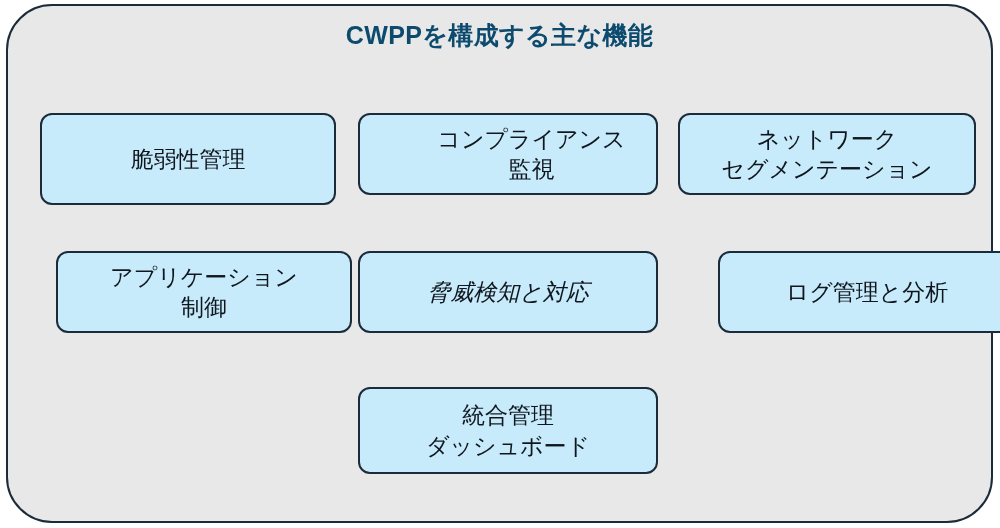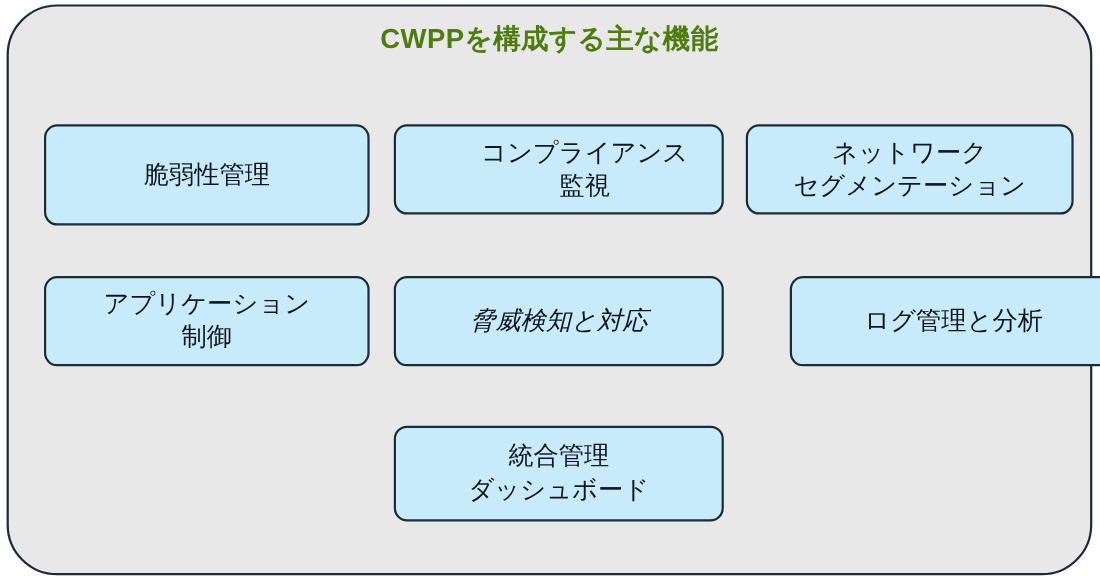--- a/index.html
+++ b/index.html
@@ -38,21 +38,21 @@
   
   .panel-title {
     position: absolute;
     left: 0;
     top: 13px;
     width: 100%;
     text-align: center;
     font-size: 25px;
     font-weight: bold;
     letter-spacing: 0.4px;
-    color: #4d7c0f;
+    color: #0c4a6e;
     font-family: "Liberation Sans", "DejaVu Sans", sans-serif;
     white-space: nowrap;
   }
 
   
   .feature-box {
     position: absolute;
     box-sizing: border-box;
     background: #c8ebfb;
     border: 2.5px solid #1b2b3a;
@@ -70,21 +70,21 @@
     font-weight: normal;
     padding: 0 6px;
     white-space: pre-line;
   }
 
   
   .box-1 { left: 32px;  top: 107px; width: 296px; height: 92px; }
   .box-2 { left: 350px; top: 107px; width: 300px; height: 82px; padding-left: 47px; }
   .box-3 { left: 670px; top: 107px; width: 298px; height: 82px; }
   
-  .box-4 { left: 32px;  top: 245px; width: 296px; height: 82px; }
+  .box-4 { left: 48px;  top: 245px; width: 296px; height: 82px; }
   .box-5 { left: 350px; top: 245px; width: 300px; height: 82px; font-style: italic; }
   .box-6 { left: 670px; top: 245px; width: 298px; height: 82px; margin-left: 40px; }
   
   .box-7 { left: 350px; top: 381px; width: 300px; height: 87px; }
 </style>
 </head>
 <body>
 
 <div id="stage">
 

